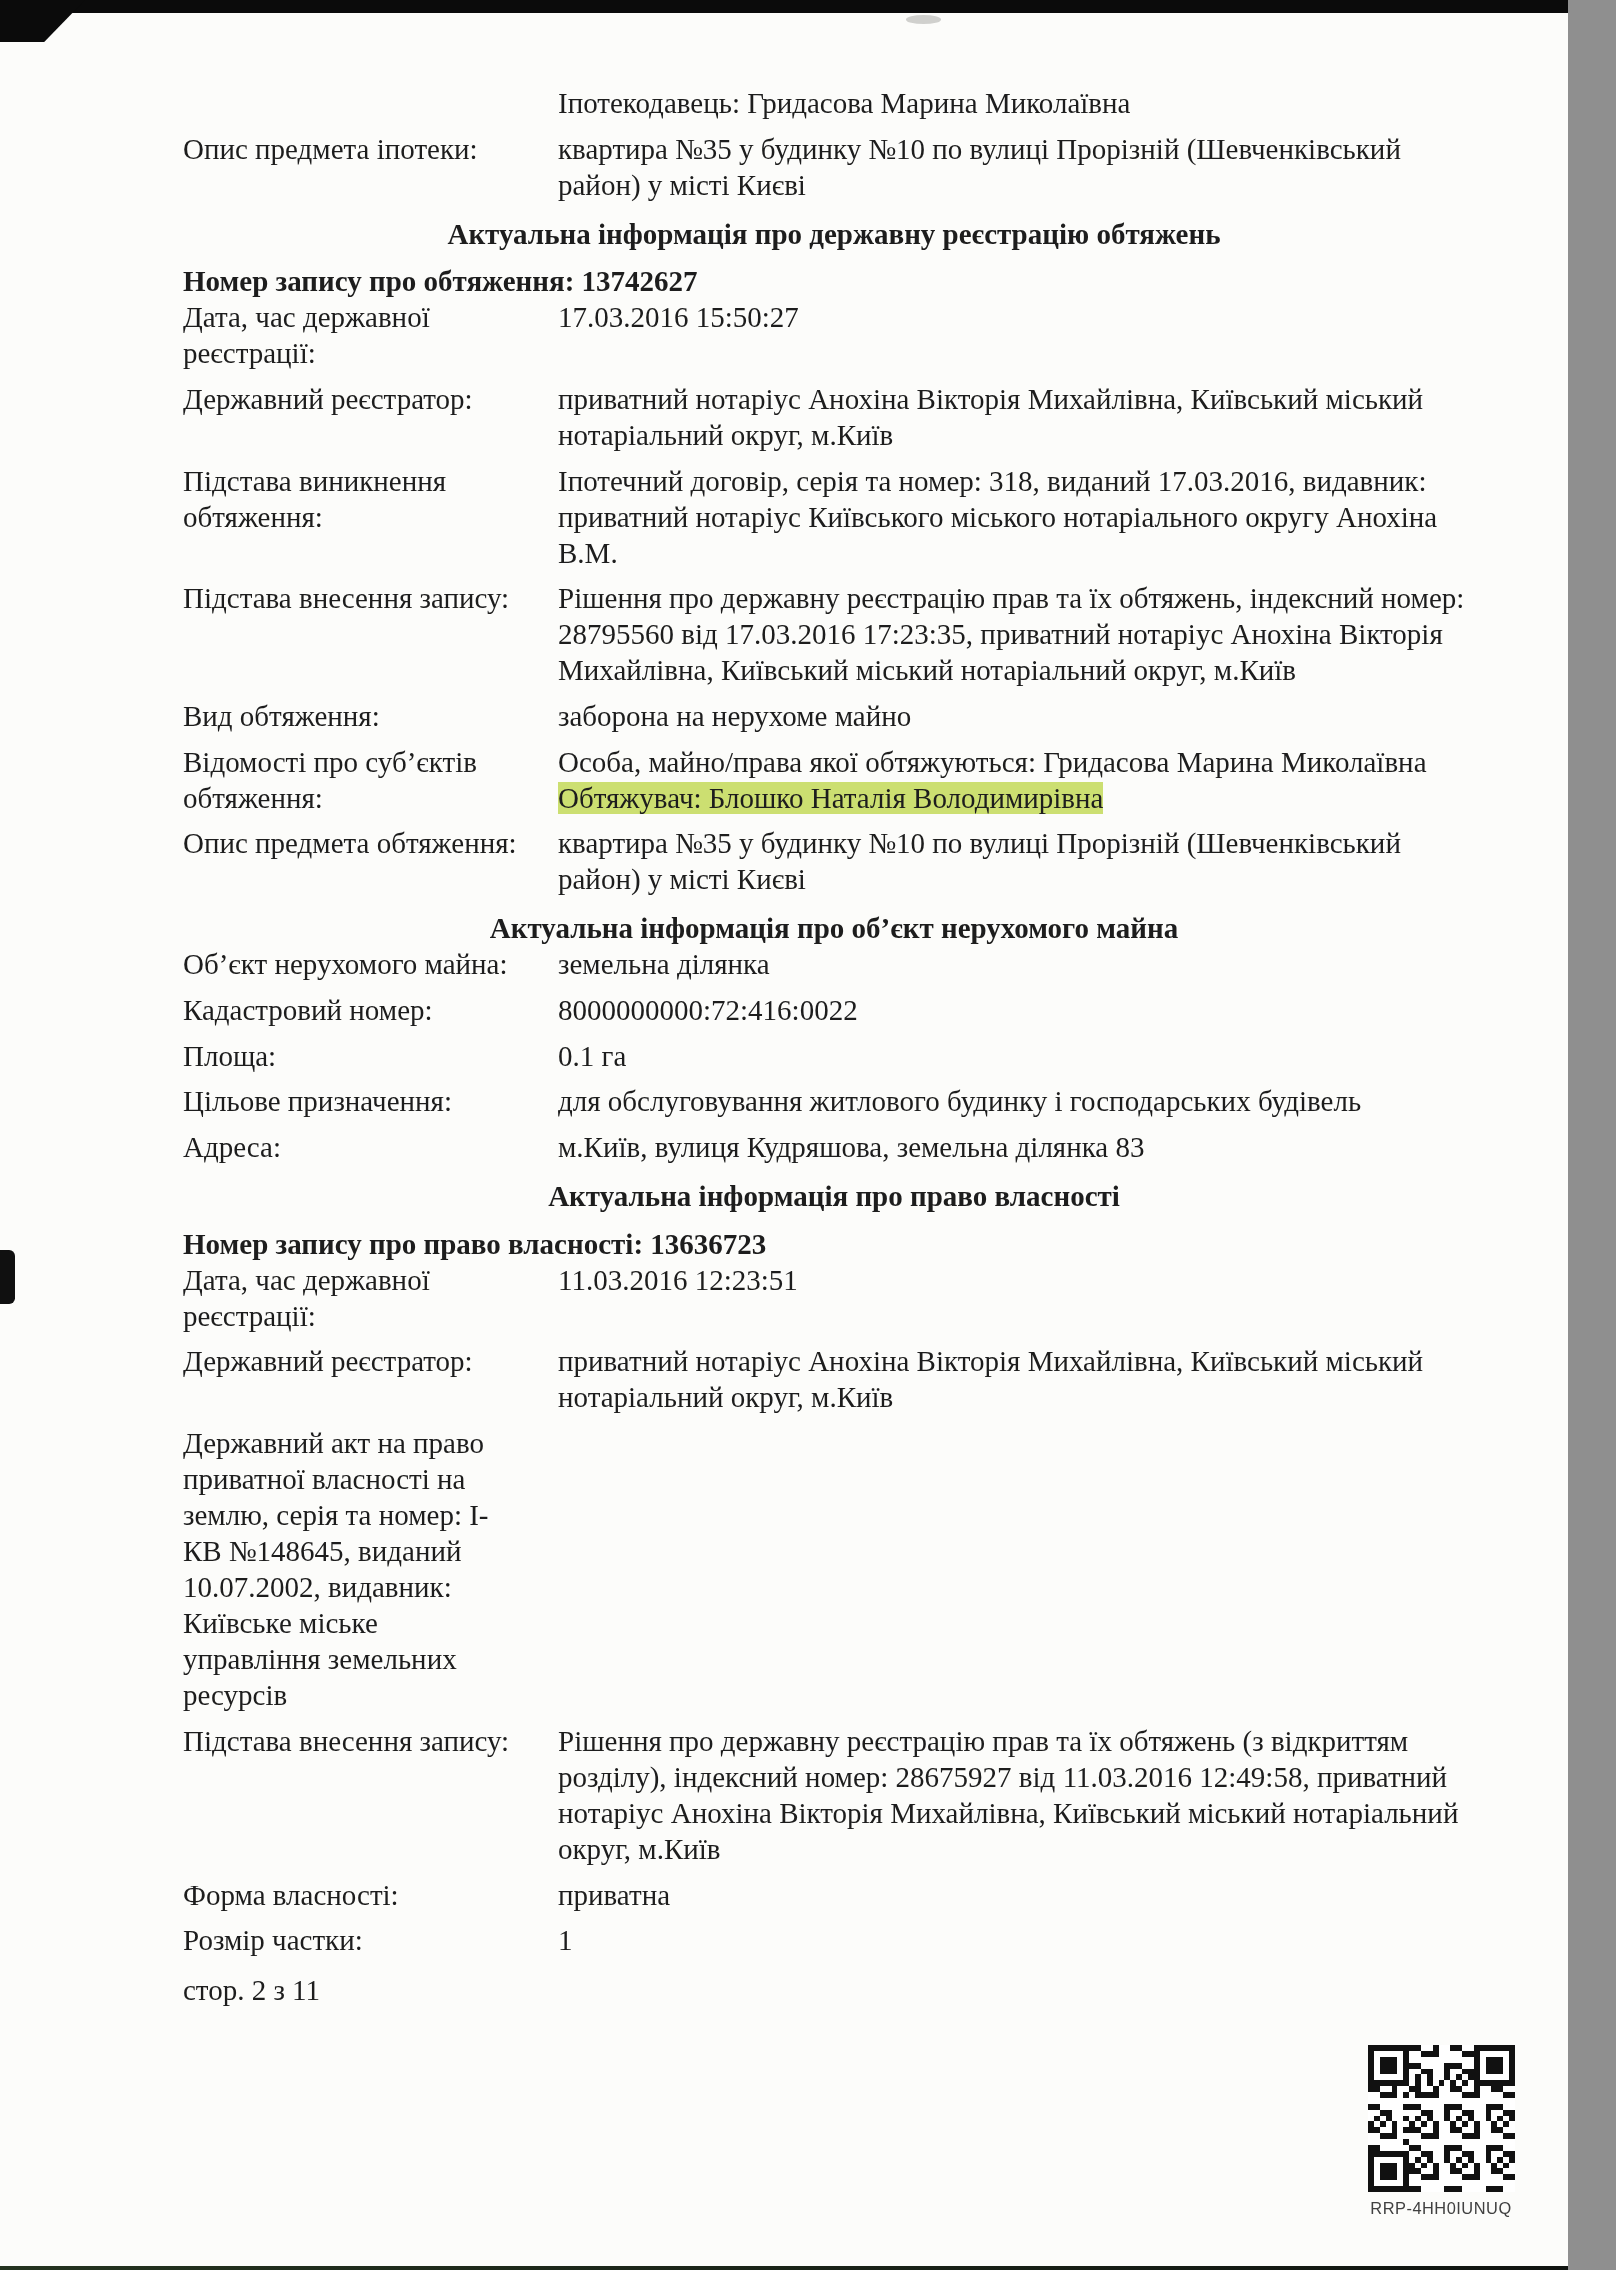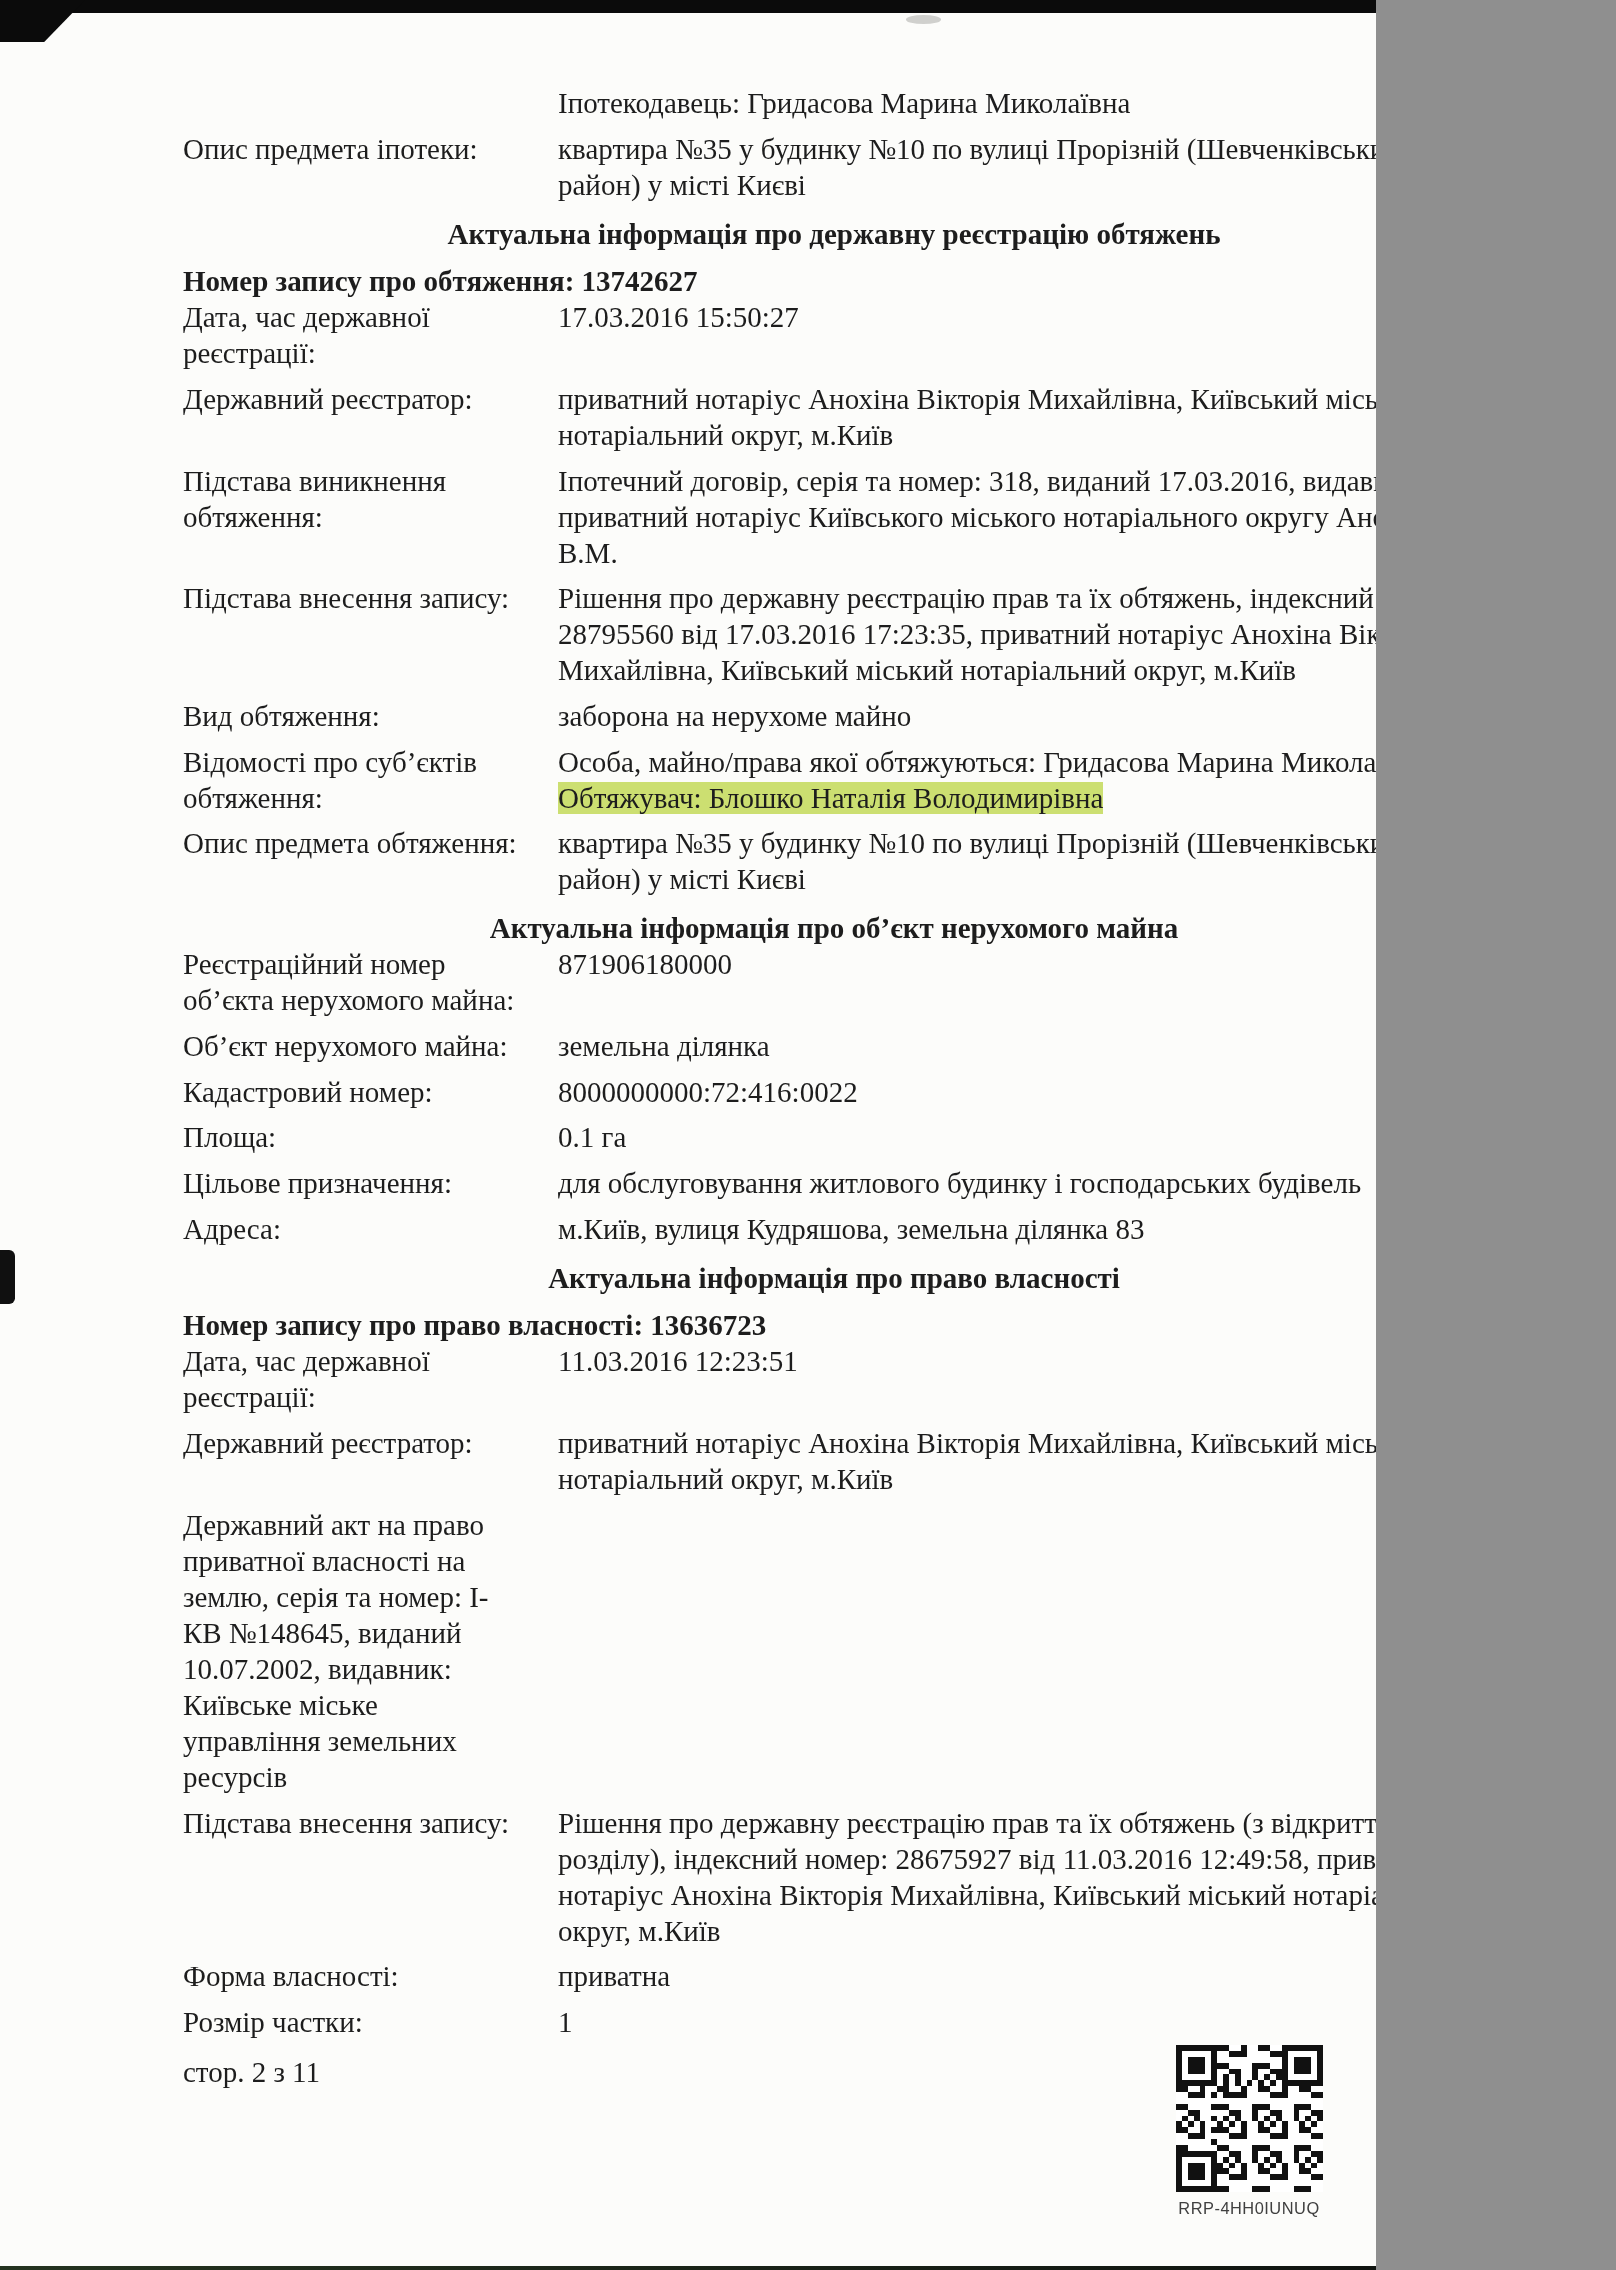--- a/index.html
+++ b/index.html
@@ -1,17 +1,17 @@
 <!DOCTYPE html>
 <html style="--hl: #ccdf71;"><head>
 <meta charset="utf-8">
 <style>
   html,body{margin:0;padding:0;background:#8f8f8f;}
   .page{
-    position:relative;width:1376px;height:2271px;overflow:hidden;
+    position:relative;width:1568px;height:2271px;overflow:hidden;
     background:#fcfcfa;color:#1d1d1d;
     font-family:"Liberation Serif", serif;
   }
   
   .bar-top{position:absolute;top:0;left:0;width:100%;height:12.6px;background:#0b0b0b;}
   .corner-wedge{position:absolute;top:0;left:0;width:85px;height:42px;background:#0b0b0b;
     clip-path:polygon(0 0,100% 0,52% 100%,0 100%);}
   .left-mark{position:absolute;left:0;top:1250px;width:15.4px;height:54px;background:#101010;border-radius:0 5.8px 5.8px 0;}
   .bottom-line{position:absolute;bottom:0;left:0;width:100%;height:4.8px;background:linear-gradient(90deg,#24331f,#101410);}
   .smudge{position:absolute;top:15.4px;left:906px;width:35px;height:8.7px;background:#b8b8b5;border-radius:50%;opacity:.65;}
@@ -102,26 +102,20 @@
               <div class="label">Опис предмета обтяження:</div>
               <div class="value">
                 <div class="value-line"><span>квартира №35 у будинку №10 по вулиці Прорізній (Шевченківський район) у місті Києві</span></div>
               </div>
             </div>
           </div>
         </section>
         <section class="section">
           <div class="section-title">Актуальна інформація про об’єкт нерухомого майна</div>
           <div class="rows">
-            <div class="row">
-              <div class="label">Реєстраційний номер об’єкта нерухомого майна:</div>
-              <div class="value">
-                <div class="value-line"><span>871906180000</span></div>
-              </div>
-            </div>
             <div class="row">
               <div class="label">Об’єкт нерухомого майна:</div>
               <div class="value">
                 <div class="value-line"><span>земельна ділянка</span></div>
               </div>
             </div>
             <div class="row">
               <div class="label">Кадастровий номер:</div>
               <div class="value">
                 <div class="value-line"><span>8000000000:72:416:0022</span></div>

